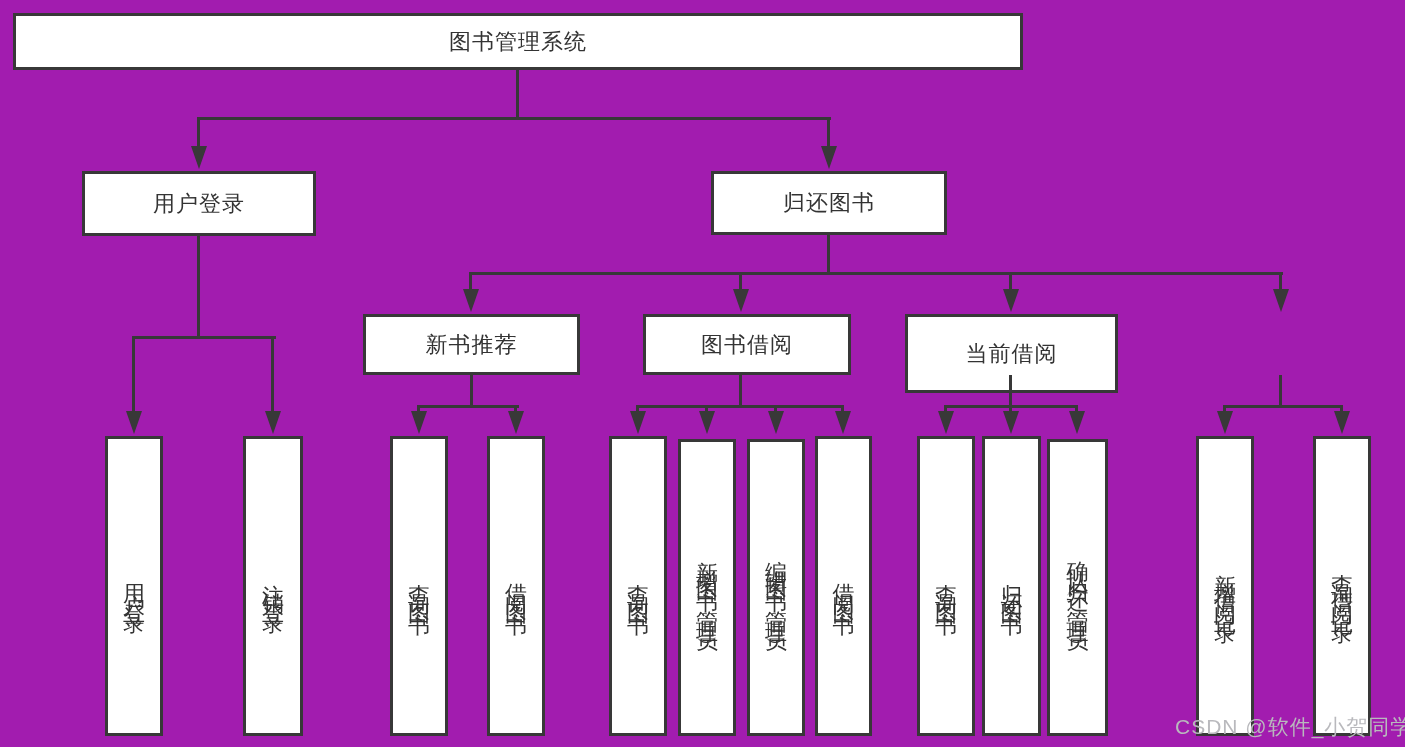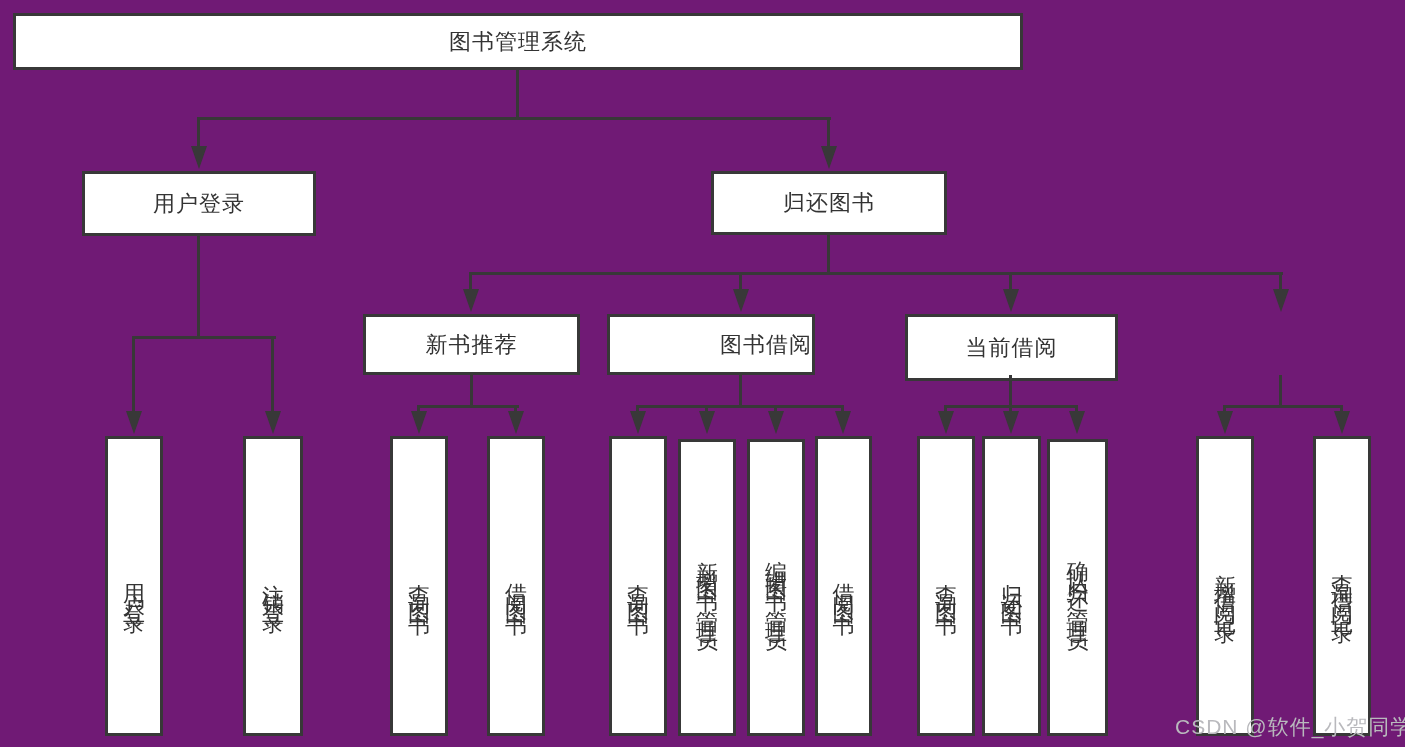--- a/index.html
+++ b/index.html
@@ -1,16 +1,16 @@
 <!DOCTYPE html>
 <html><head>
 <meta charset="utf-8">
 <style>
   html,body{margin:0;padding:0;background:#ffffff;}
-  #stage{position:relative;width:1405px;height:747px;background:#701a75;overflow:hidden;
+  #stage{position:relative;width:1405px;height:747px;background:#a21caf;overflow:hidden;
          font-family:"Liberation Sans",sans-serif;}
   .box{position:absolute;box-sizing:border-box;border:3px solid #383838;background:#ffffff;
        display:flex;align-items:center;justify-content:center;color:#333333;font-size:22px;
        letter-spacing:1px;}
   .vtext{writing-mode:vertical-rl;text-orientation:mixed;letter-spacing:10px;line-height:1;}
   .vline{position:absolute;width:3px;background:#383838;}
   .hline{position:absolute;height:3px;background:#383838;}
   .arrow{position:absolute;width:0;height:0;border-left:8px solid transparent;
          border-right:8px solid transparent;border-top:23px solid #383838;}
   .watermark{position:absolute;left:1175px;top:713px;font-size:21px;color:#b9b9bd;
@@ -53,24 +53,24 @@
   <div class="vline" style="left:739px;top:272px;height:18px;"></div>
   <div class="arrow" style="left:733px;top:289px;"></div>
   <div class="vline" style="left:1009px;top:272px;height:18px;"></div>
   <div class="arrow" style="left:1003px;top:289px;"></div>
   <div class="vline" style="left:1279px;top:272px;height:18px;"></div>
   <div class="arrow" style="left:1273px;top:289px;"></div>
 
   <div class="box" style="left:363px;top:314px;width:217px;height:61px;align-items:center;">
     <span>新书推荐</span>
   </div>
-  <div class="box" style="left:607px;top:314px;width:208px;height:61px;justify-content:flex-end;">
+  <div class="box" style="left:643px;top:314px;width:208px;height:61px;">
     <span>图书借阅</span>
   </div>
-  <div class="box" style="left:905px;top:314px;width:213px;height:67px;">
+  <div class="box" style="left:905px;top:314px;width:213px;height:79px;">
     <span>当前借阅</span>
   </div>
 
   <div class="vline" style="left:470px;top:375px;height:33px;"></div>
   <div class="hline" style="left:417px;top:405px;width:102px;"></div>
   <div class="vline" style="left:417px;top:405px;height:9px;"></div>
   <div class="arrow" style="left:411px;top:411px;"></div>
   <div class="vline" style="left:514px;top:405px;height:9px;"></div>
   <div class="arrow" style="left:508px;top:411px;"></div>
 

